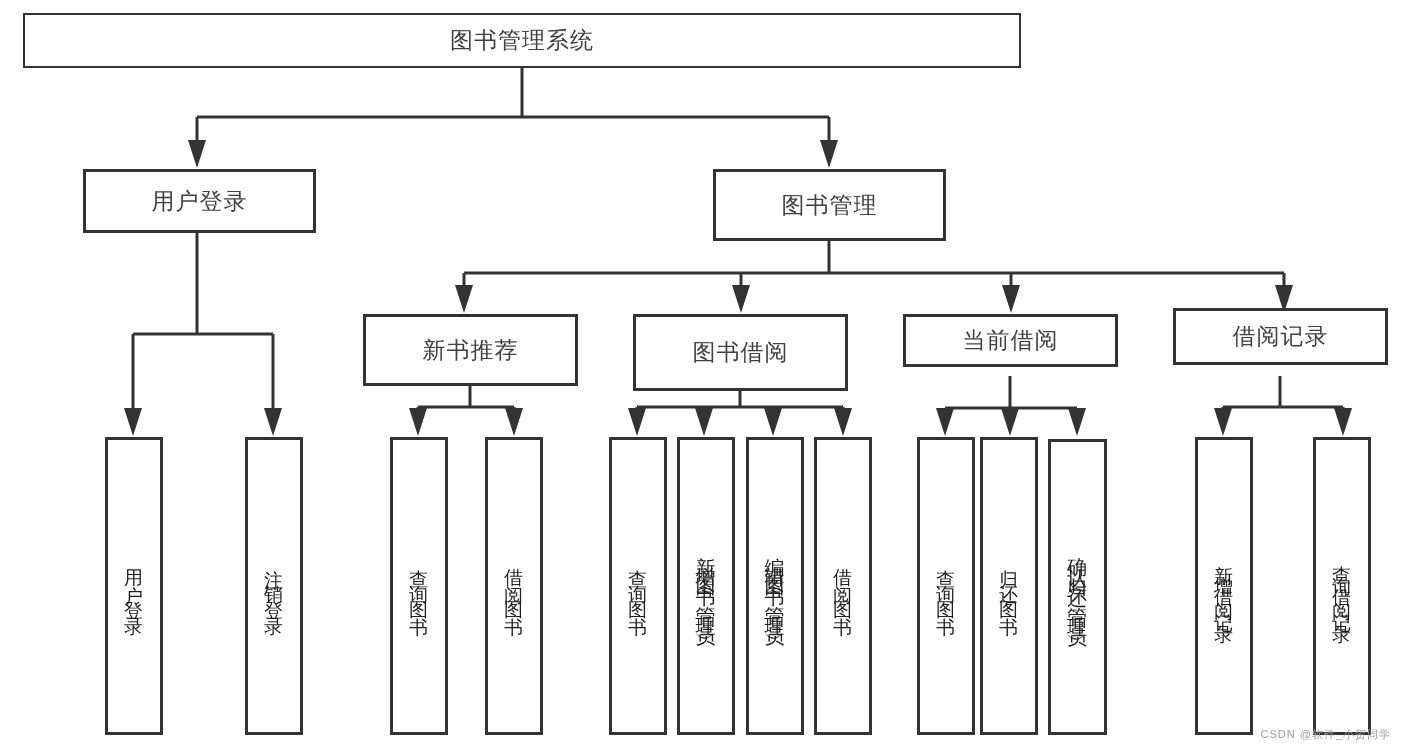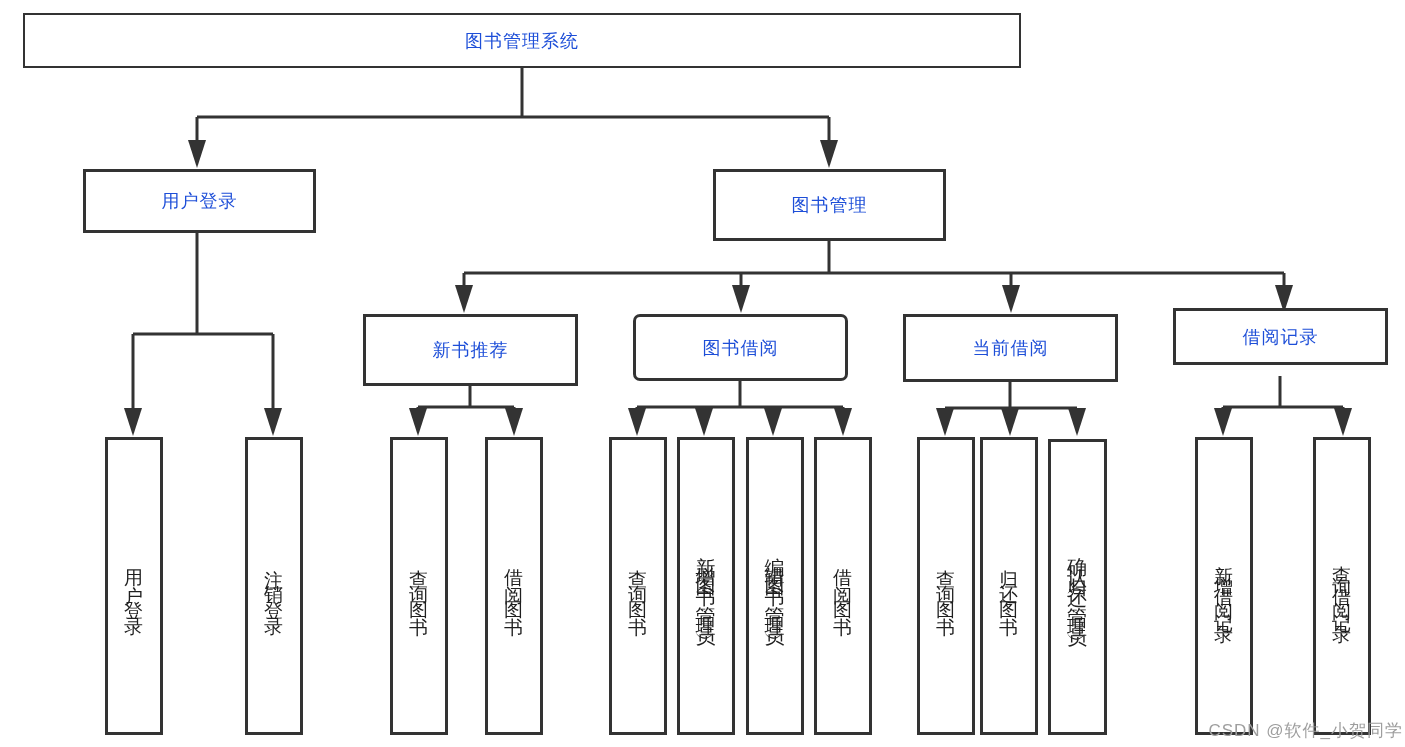--- a/index.html
+++ b/index.html
@@ -23,40 +23,40 @@
     box-sizing: border-box;
     background: #ffffff;
     border: 3px solid #333333;
     display: flex;
     align-items: center;
     justify-content: center;
     text-align: center;
   }
   .box.root { border-width: 2px; }
   .hlabel {
-    font-size: 18px;
+    font-size: 23px;
     letter-spacing: 1px;
-    color: #1d4ed8;
+    color: #404040;
     white-space: nowrap;
   }
   .vt {
     writing-mode: vertical-rl;
     text-orientation: mixed;
     font-size: 19px;
     line-height: 1;
     color: #1f1f1f;
   }
   .gap-lg { letter-spacing: 16px; }
   .gap-md { letter-spacing: 12px; }
   .gap-sm { letter-spacing: 10px; font-size: 20px; }
   #watermark {
     position: absolute;
-    right: 2px;
+    right: 14px;
     bottom: 5px;
-    font-size: 17px;
+    font-size: 11px;
     color: #9e9e9e;
     letter-spacing: 1px;
     white-space: nowrap;
   }
 </style>
 </head>
 <body>
 
 <div id="stage">
 
@@ -133,24 +133,24 @@
   <div class="box" style="left:83px; top:169px; width:233px; height:64px;">
     <span class="hlabel">用户登录</span>
   </div>
   <div class="box" style="left:713px; top:169px; width:233px; height:72px;">
     <span class="hlabel">图书管理</span>
   </div>
 
   <div class="box" style="left:363px; top:314px; width:215px; height:72px;">
     <span class="hlabel">新书推荐</span>
   </div>
-  <div class="box" style="left:633px; top:314px; width:215px; height:67px;border-radius:7px;">
+  <div class="box" style="left:633px; top:314px; width:215px; height:77px;">
     <span class="hlabel">图书借阅</span>
   </div>
-  <div class="box" style="left:903px; top:314px; width:215px; height:68px;">
+  <div class="box" style="left:903px; top:314px; width:215px; height:53px;">
     <span class="hlabel">当前借阅</span>
   </div>
   <div class="box" style="left:1173px; top:308px; width:215px; height:57px;">
     <span class="hlabel">借阅记录</span>
   </div>
 
   <div class="box" style="left:105px; top:437px; width:58px; height:298px;">
     <span class="vt gap-lg">用户登录</span>
   </div>
   <div class="box" style="left:245px; top:437px; width:58px; height:298px;">

